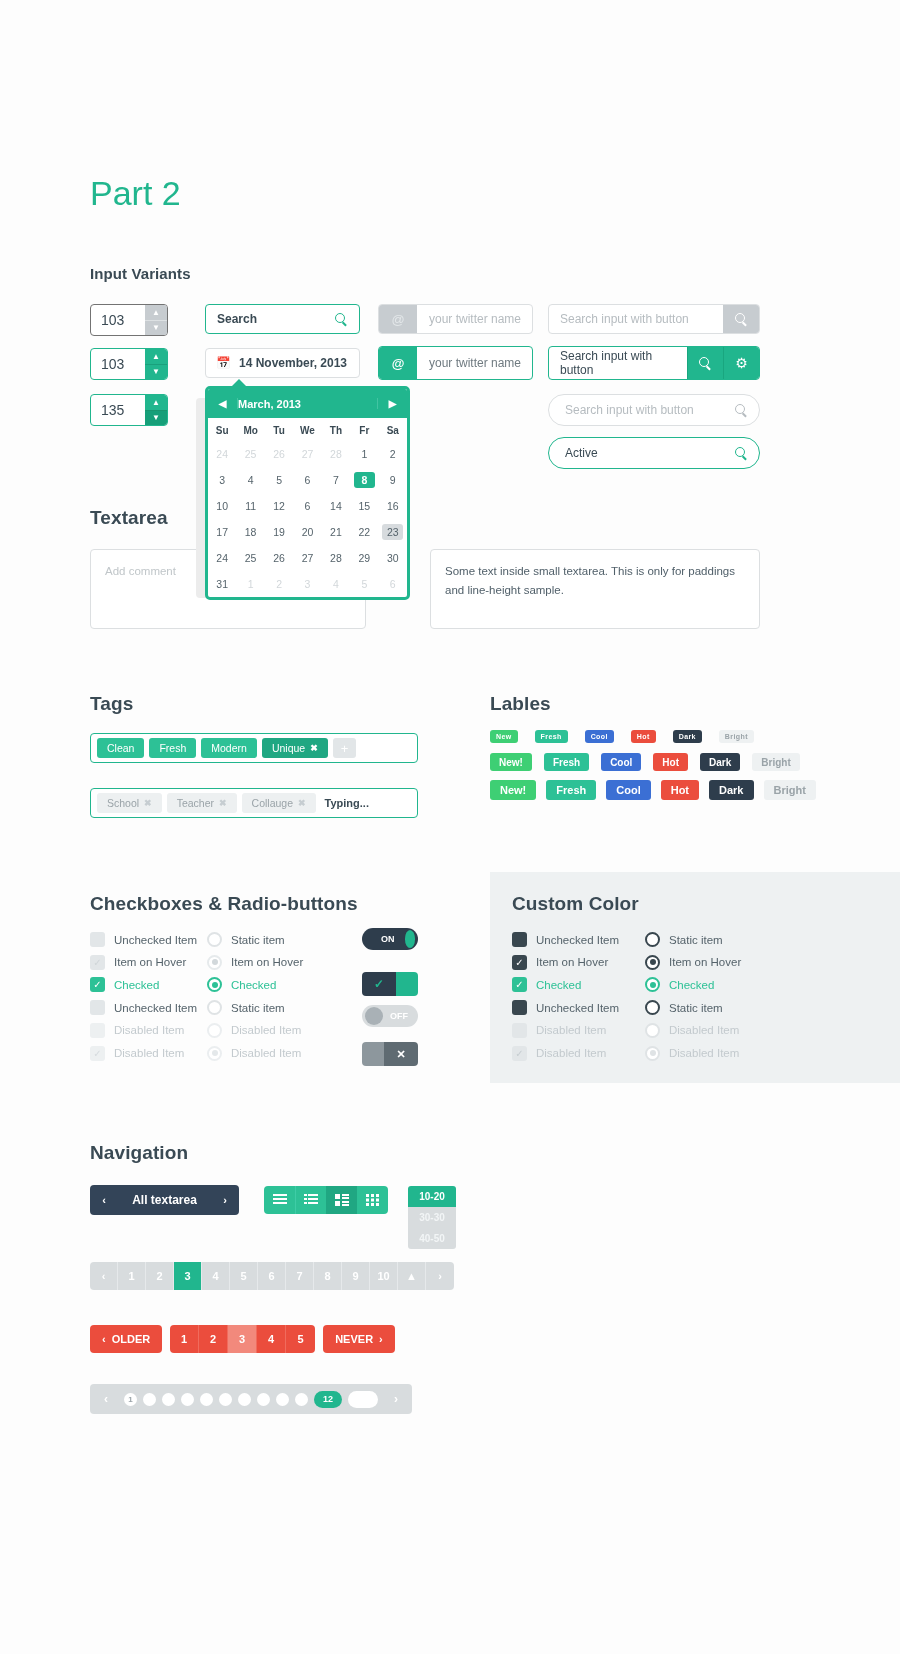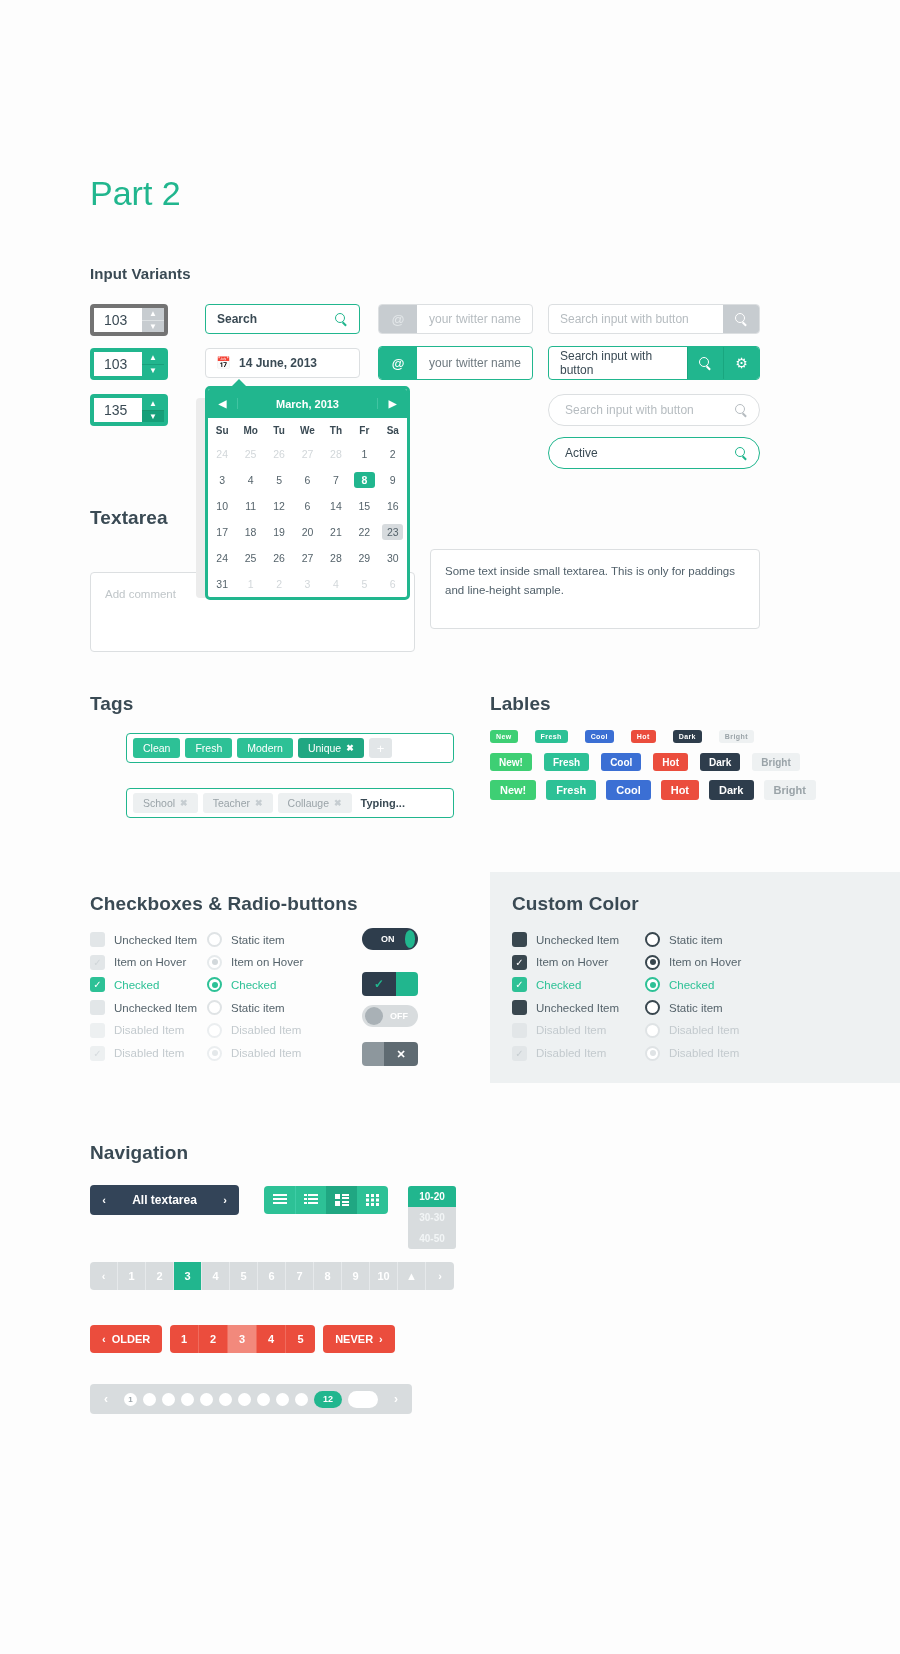--- a/index.html
+++ b/index.html
@@ -32,21 +32,21 @@
 
   
   .inp {
     height: 30px; border:1px solid #dcdfe1; border-radius:4px; background:#fff;
     display:flex; align-items:center; font-size:12px; color:#9aa3a8;
     padding:0 10px;
   }
 
   
   .spin { position:absolute; display:flex; width:78px; height:32px;
-          border:4px solid #737373; border-radius:4px; overflow:hidden; background:#fff; }
+          border:1px solid #737373; border-radius:4px; overflow:hidden; background:#fff; }
   .spin .val { flex:1; display:flex; align-items:center; padding-left:10px;
                font-size:14px; color:#3a4a54; font-weight:normal;}
   .spin .arrows { width:22px; display:flex; flex-direction:column; }
   .spin .arrows span { flex:1; display:flex; align-items:center; justify-content:center;
                        font-size:8px; color:#fff; }
   .spin.grey { }
   .spin.grey .arrows { background:#c7ccd0; }
   .spin.grey .arrows span:first-child { border-bottom:1px solid #dde1e3; }
   .spin.green { border-color:#21b68e; }
   .spin.green .arrows { background:#21b68e; }
@@ -95,41 +95,41 @@
   .swb.roundgreen .btn { background:transparent; color:#21b68e; }
 
   
   .cal { position:absolute; width:205px; background:#fff; border:3px solid #21b68e;
          border-radius:5px; overflow:hidden; z-index:8; }
   .cal-head { height:29px; background:#21b68e; display:flex; align-items:center;
               color:#fff; font-size:11px; font-weight:bold; }
   .cal-head .arr { width:30px; text-align:center; font-size:10px; }
   .cal-head .arr.l { border-right:1px solid #42c4a2; }
   .cal-head .arr.r { border-left:1px solid #42c4a2; }
-  .cal-head .title { flex:1; text-align:center; }
+  .cal-head .title { flex:1; }
   .cal table { border-collapse:collapse; width:100%; }
   .cal th { font-size:10px; color:#3a4a54; font-weight:bold; padding:7px 0 5px; }
   .cal td { font-size:10.5px; color:#55636b; text-align:center; padding:5px 0; width:14.2%; }
   .cal td.mute { color:#d2d7da; }
   .cal td .cell { display:inline-block; width:21px; height:16px; line-height:16px; border-radius:3px; }
   .cal td .cell.sel { background:#21b68e; color:#fff; font-weight:bold; }
   .cal td .cell.today { background:#d7dbde; color:#55636b; }
   .cal-shadow { position:absolute; background:#ececec; border-radius:4px; z-index:7; }
   .cal-notch { position:absolute; width:0;height:0;border-left:7px solid transparent;
                border-right:7px solid transparent; border-bottom:7px solid #21b68e; z-index:9; }
 
   
   .ta { position:absolute; border:1px solid #dcdfe1; border-radius:4px; background:#fff;
         padding:12px 14px; font-size:11.5px; line-height:1.65; }
   .ta.ph { color:#c0c6c9; }
   .ta.filled { color:#51606a; }
 
   
   .tagbar { position:absolute; border:1px solid #21b68e; border-radius:4px; background:#fff;
-            display:flex; align-items:center; padding:5px 6px; gap:5px;margin-left:36px; }
+            display:flex; align-items:center; padding:5px 6px; gap:5px; }
   .tag { height:20px; display:flex; align-items:center; gap:5px; padding:0 10px;
          border-radius:3px; font-size:10.5px; color:#fff; background:#2dc196; }
   .tag.dark { background:#20a782; }
   .tag .x { font-size:9px; font-weight:bold; }
   .tag.add { background:#e2e6e8; color:#fff; padding:0 8px; font-size:13px; }
   .tag.grey { background:#edf0f1; color:#9aa3a8; }
   .tag.grey .x { color:#c6cdd1; }
   .typing { font-size:11px; font-weight:bold; color:#3a4a54; margin-left:4px; }
 
   
@@ -229,21 +229,21 @@
     </div>
   </div>
 
   <div class="searchbox" style="left:205px;top:304px;width:155px;height:30px;">
     <span class="txt">Search</span>
     <span class="mag" style="color:#21b68e;"></span>
   </div>
 
   <div class="inp" style="position:absolute;left:205px;top:348px;width:155px;height:30px;gap:8px;">
     <span style="font-size:12px;color:#9aa3a8;">📅</span>
-    <span style="font-weight:bold;color:#3a4a54;font-size:12px;">14 June, 2013</span>
+    <span style="font-weight:bold;color:#3a4a54;font-size:12px;">14 November, 2013</span>
   </div>
 
   <div class="cal-shadow" style="left:196px;top:398px;width:195px;height:200px;"></div>
   <div class="cal-notch" style="left:232px;top:379px;"></div>
   <div class="cal" style="left:205px;top:386px;">
     <div class="cal-head">
       <div class="arr l">◀</div>
       <div class="title">March, 2013</div>
       <div class="arr r">▶</div>
     </div>
@@ -349,21 +349,21 @@
       </div>
   </div>
   <div class="swb roundgreen" style="left:548px;top:437px;width:212px;">
     <div class="field">Active</div>
     <div class="btn">
         <span class="mag"></span>
       </div>
   </div>
 
   <div class="sec-title big" style="left:90px;top:507px;">Textarea</div>
-  <div class="ta ph" style="left:90px;top:572px;width:325px;height:80px;">Add comment</div>
+  <div class="ta ph" style="left:90px;top:549px;width:276px;height:80px;">Add comment</div>
   <div class="ta filled" style="left:430px;top:549px;width:330px;height:80px;">Some text inside small textarea. This is only for paddings and line-height sample.</div>
 
   <div class="sec-title big" style="left:90px;top:693px;">Tags</div>
   <div class="tagbar" style="left:90px;top:733px;width:328px;height:30px;">
     <div class="tag">
         <span>Clean</span>
       </div>
     <div class="tag">
         <span>Fresh</span>
       </div>

